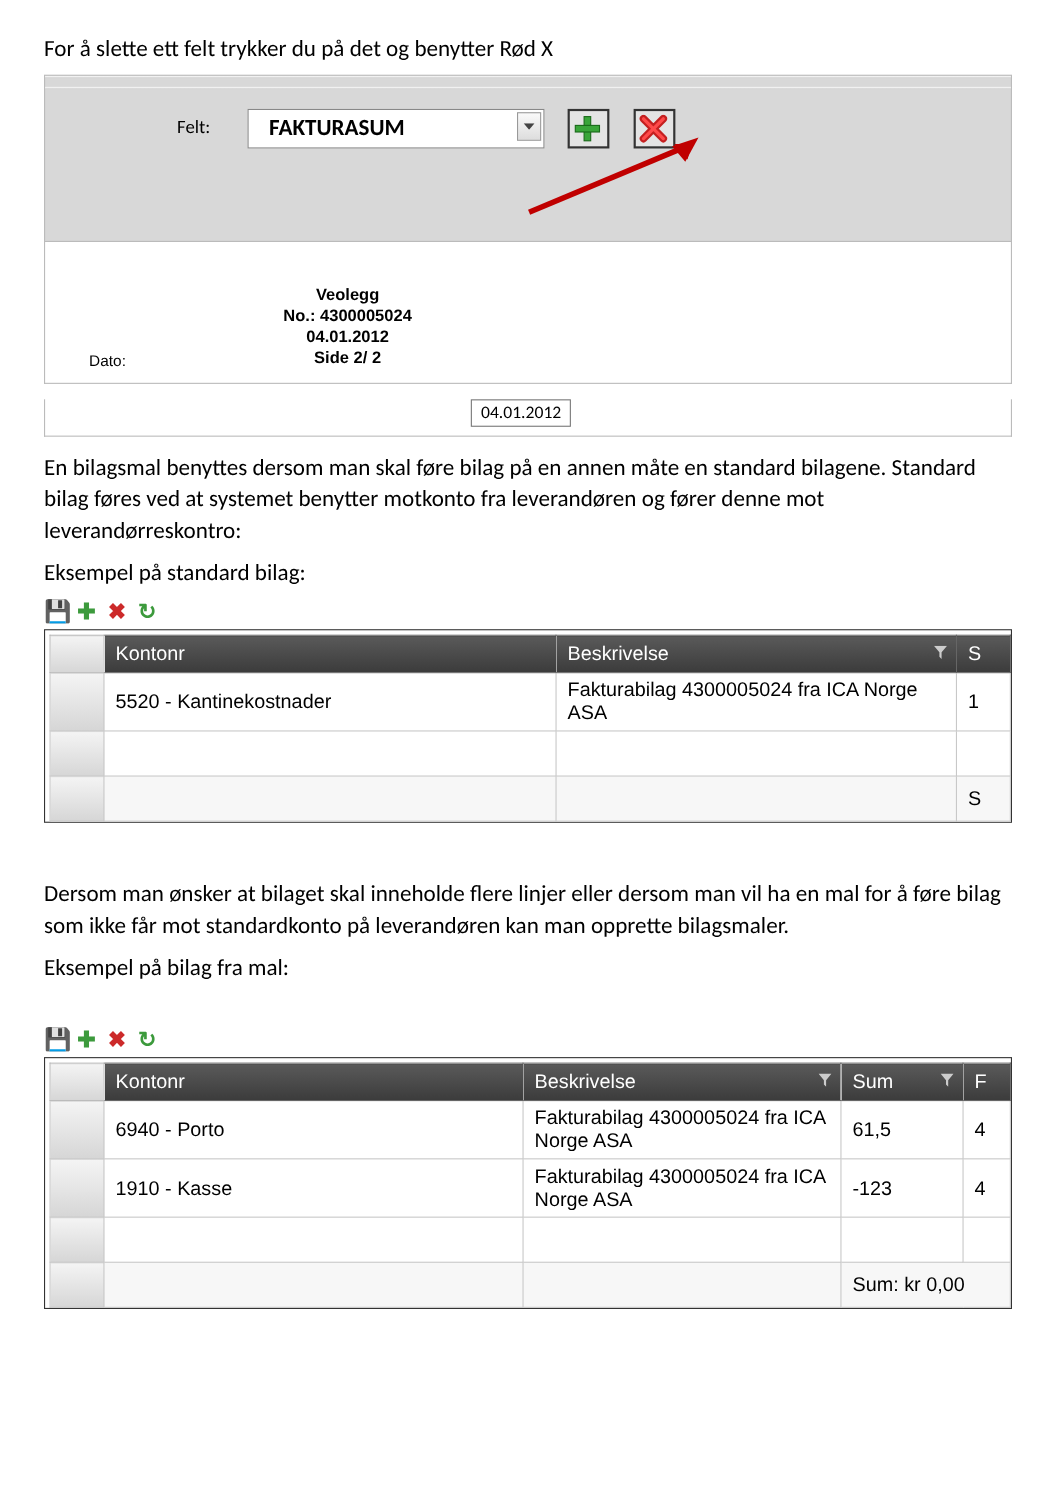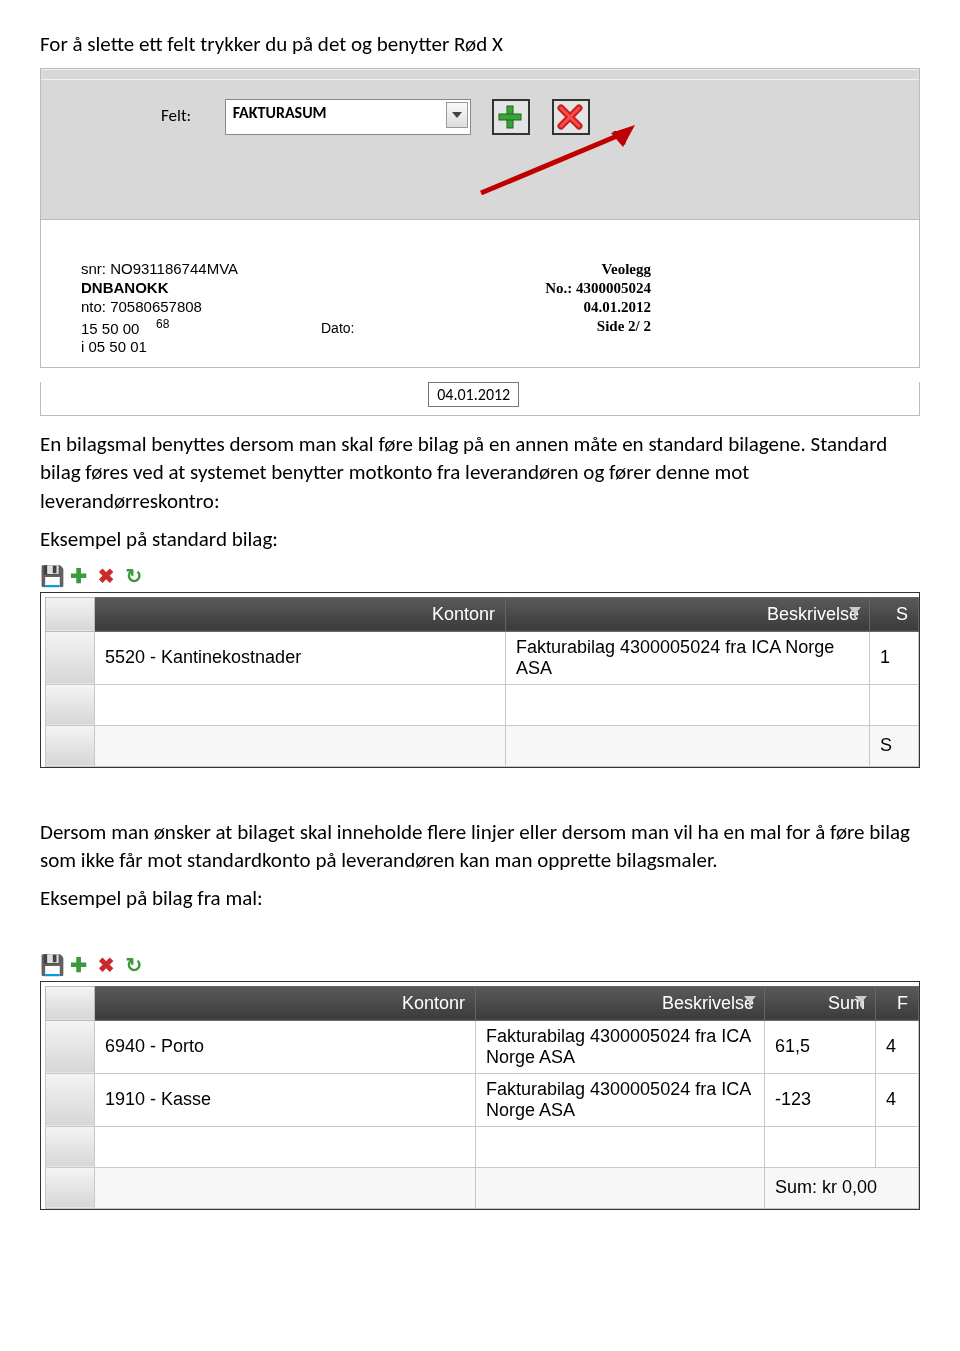--- a/index.html
+++ b/index.html
@@ -26,22 +26,22 @@
   }
   .shot1-top::before, .shot1-top::after {
     content: ""; position: absolute; left:0; right:0; height:2px;
     background: linear-gradient(#fff,#ccc);
   }
   .shot1-top::before { top:0; }
   .shot1-top::after { top:10px; }
   .lbl-felt { display:inline-block; width:60px; font-size:17px; }
   .combo {
     display:inline-block; width:230px; height:28px; background:#fff;
-    border:1px solid #888; vertical-align:middle; padding:3px 7px;
-    font-size:16px; font-weight:bold; position:relative;
+    border:1px solid #888; vertical-align:middle; padding:3px 19px;
+    font-size:21px; font-weight:bold; position:relative;
   }
   .combo-btn {
     position:absolute; right:2px; top:2px; width:20px; height:24px;
     background:linear-gradient(#fafafa,#ddd); border:1px solid #999;
     display:flex; align-items:center; justify-content:center;
   }
   .combo-btn svg { width:10px; height:6px; }
   .iconbtn {
     display:inline-block; width:34px; height:32px; border:2px solid #333;
     vertical-align:middle; margin-left:18px; background:#e4e4e4;
@@ -53,41 +53,41 @@
   }
   .arrow-red svg { position:absolute; left:310px; top:-18px; }
 
   .shot1-bottom {
     border:1px solid #bbb; border-top:none; padding: 40px 20px 10px 40px;
     background:#fff; font-family: Arial, sans-serif; font-size:15px;
     line-height:1.25; display:flex;
   }
   .sb-left { width:240px; }
   .sb-mid { width:140px; font-size:14px; }
-  .sb-right { width:190px; font-weight:bold; font-size:15px; text-align:right;font-family:Liberation Serif, serif; }
+  .sb-right { width:190px; font-weight:bold; font-size:15px; text-align:center; }
   .dato-row { margin-top:14px; }
   .dato-row .lbl { display:inline-block; width:240px; }
   .dato-row .box { display:inline-block; border:1px solid #777; padding:2px 8px; background:#fff; }
 
   
   .toolbar { margin: 10px 0 4px 0; }
   .toolbar span { display:inline-block; width:22px; height:22px; text-align:center; font-size:20px; font-weight:bold; margin-right:2px; vertical-align:middle; }
   .ico-save { color:#2a6dbf; }
   .ico-add { color:#3c9a3c; }
   .ico-del { color:#cc2a2a; }
   .ico-ref { color:#3c9a3c; }
 
   
   .grid {
     width: 100%; border-collapse: collapse; font-family: "Segoe UI", Arial, sans-serif;
     font-size: 18px;
   }
   .grid th {
     background: linear-gradient(#5a5a5a,#3b3b3b);
-    color:#fff; text-align:right; padding:6px 10px; font-weight:400;
+    color:#fff; text-align:left; padding:6px 10px; font-weight:400;
     border:1px solid #666; position:relative;
   }
   .grid th.first { width:28px; background:linear-gradient(#f4f4f4,#d6d6d6); border:1px solid #bbb; }
   .grid td {
     border:1px solid #c8c8c8; padding:5px 10px; background:#fff; height:30px;
   }
   .grid td.leading { width:28px; background:linear-gradient(#f4f4f4,#d6d6d6); }
   .grid .filter-ico {
     position:absolute; right:8px; top:9px; width:12px; height:12px;
   }
@@ -129,27 +129,20 @@
       <div class="arrow-red">
         <svg width="190" height="80">
           <line x1="10" y1="76" x2="158" y2="14" stroke="#c00000" stroke-width="5"></line>
           <polygon points="158,14 142,14 154,28" fill="#c00000"></polygon>
           <polygon points="164,8 140,16 152,30" fill="#c00000"></polygon>
         </svg>
       </div>
     </div>
 
     <div class="shot1-bottom">
-      <div class="sb-left">
-        <div>snr: NO931186744MVA</div>
-        <div style="font-weight:bold">DNBANOKK</div>
-        <div>nto: 70580657808</div>
-        <div><span>15 50 00</span> &nbsp;&nbsp;&nbsp;<sup style="font-size:12px">68</sup></div>
-        <div>i 05 50 01</div>
-      </div>
       <div class="sb-mid">
         <div style="height:60px"></div>
         <div>Dato:</div>
       </div>
       <div class="sb-right">
         <div>Veolegg</div>
         <div><span>No.:</span> <span>4300005024</span></div>
         <div>04.01.2012</div>
         <div>Side 2/  2</div>
       </div>

